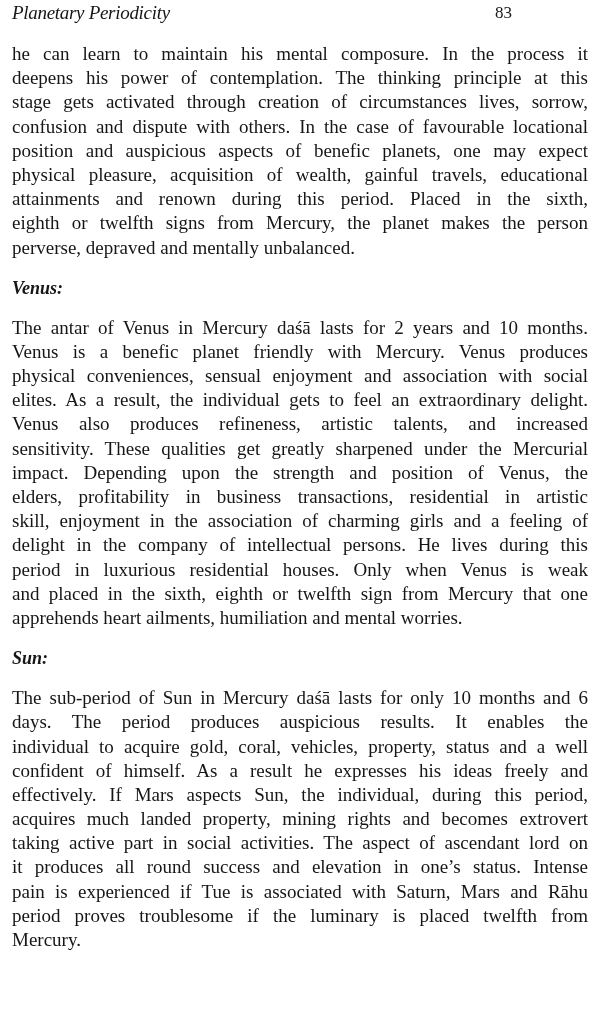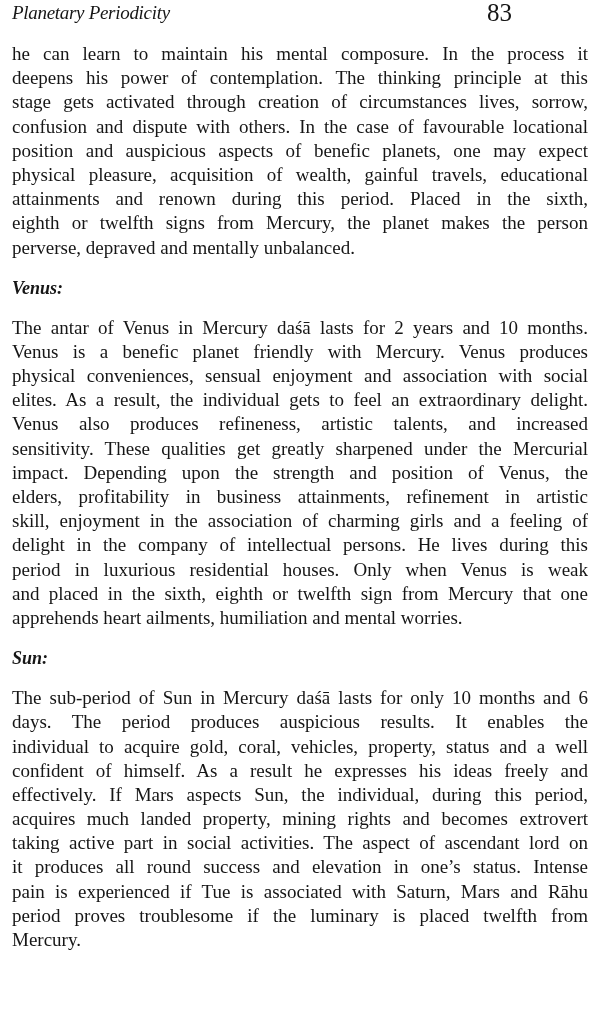--- a/index.html
+++ b/index.html
@@ -7,21 +7,21 @@
       width: 600px; height: 1031px; overflow: hidden; position: relative;
       font-family: "Liberation Serif", "DejaVu Serif", serif;
       color: #161616;
     }
     .page { position: absolute; left: 0; top: 0; width: 524px; height: 1031px; }
     .running-head {
       position: absolute; left: 12px; right: 12px; top: 0px; height: 26px;
       display: flex; justify-content: space-between; align-items: flex-start;
     }
     .running-title { font-style: italic; font-size: 19px; line-height: 26px; letter-spacing: -0.3px; }
-    .page-number { font-size: 25px; line-height: 26px; }
+    .page-number { font-size: 17px; line-height: 26px; }
     .body { position: absolute; left: 12px; width: 576px; top: 42px; }
     .para { margin: 0; }
     .line {
       display: block; font-size: 19px; line-height: 24.2px; height: 24.2px;
       white-space: nowrap; text-align: justify; text-align-last: justify;
       overflow: hidden;
     }
     .line.last { text-align-last: left; }
     .heading {
       font-style: italic; font-weight: bold; font-size: 18px;
@@ -52,21 +52,21 @@
 
     <div class="heading">Venus:</div>
     <p class="para">
       <span class="line">The antar of Venus in Mercury daśā lasts for 2 years and 10 months.</span>
       <span class="line">Venus is a benefic planet friendly with Mercury. Venus produces</span>
       <span class="line">physical conveniences, sensual enjoyment and association with social</span>
       <span class="line">elites. As a result, the individual gets to feel an extraordinary delight.</span>
       <span class="line">Venus also produces refineness, artistic talents, and increased</span>
       <span class="line">sensitivity. These qualities get greatly sharpened under the Mercurial</span>
       <span class="line">impact. Depending upon the strength and position of Venus, the</span>
-      <span class="line">elders, profitability in business attainments, refinement in artistic</span>
+      <span class="line">elders, profitability in business transactions, residential in artistic</span>
       <span class="line">skill, enjoyment in the association of charming girls and a feeling of</span>
       <span class="line">delight in the company of intellectual persons. He lives during this</span>
       <span class="line">period in luxurious residential houses.  Only when Venus is weak</span>
       <span class="line">and placed in the sixth, eighth or twelfth sign from Mercury that one</span>
       <span class="line last">apprehends heart ailments, humiliation and mental worries.</span>
     </p>
 
     <div class="heading">Sun:</div>
     <p class="para">
       <span class="line">The sub-period of Sun in Mercury daśā lasts for only 10 months and 6</span>

